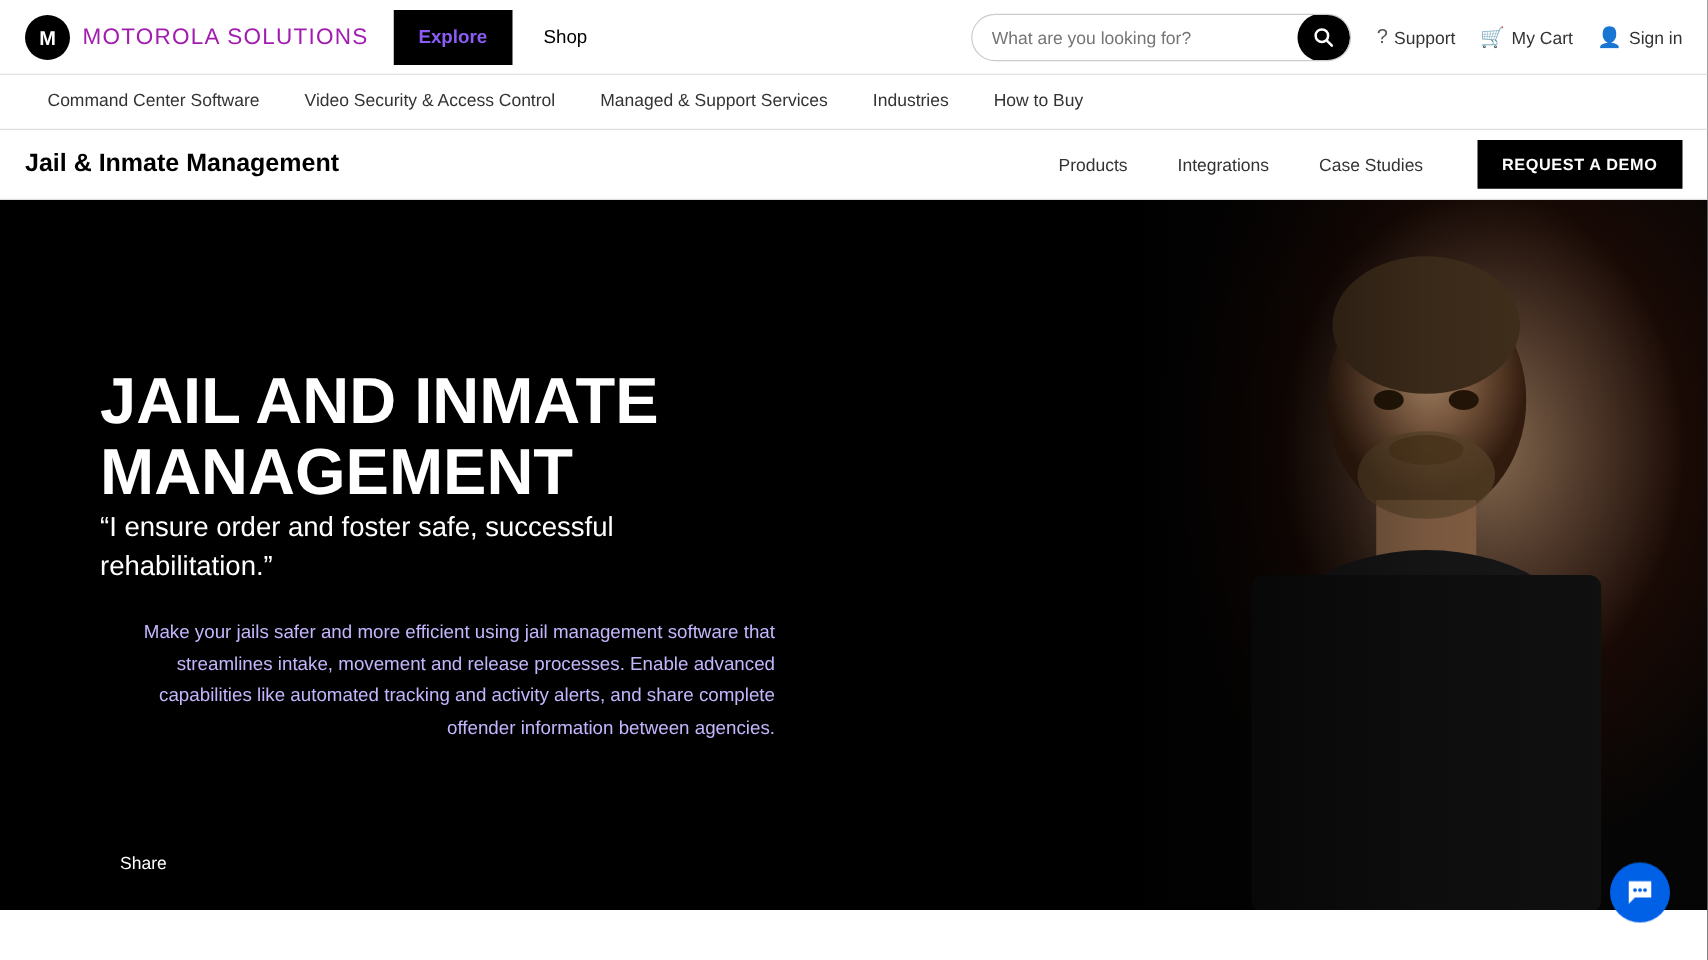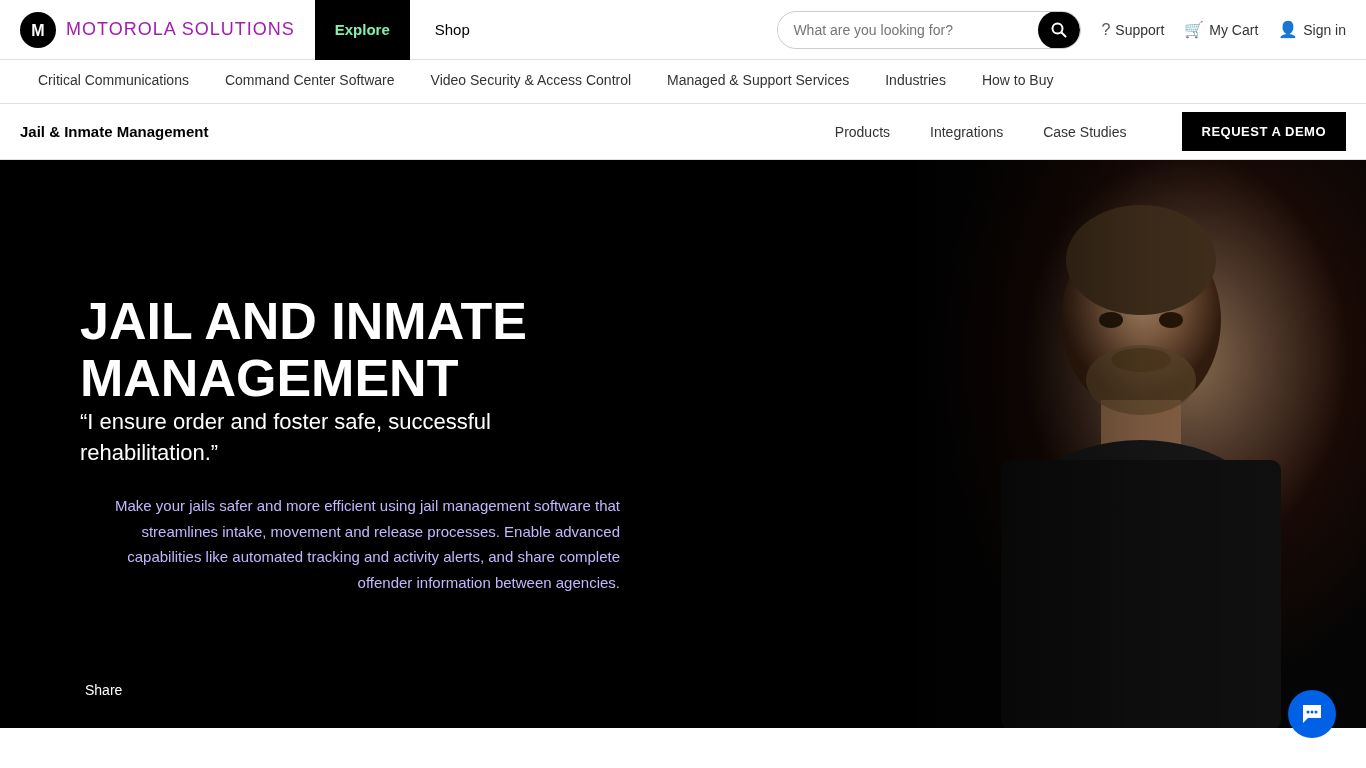--- a/index.html
+++ b/index.html
@@ -31,23 +31,23 @@
       font-weight: bold;
       letter-spacing: 1px;
       color: #a21caf;
     }
     .logo-text span {
       font-weight: 300;
     }
     .explore-btn {
       margin-left: 20px;
       padding: 16px 20px;
-      height: 60px;
+      height: 44px;
       background: #000;
-      color: #86efac;
+      color: #8b5cf6;
       font-size: 15px;
       font-weight: 600;
       border: none;
       cursor: pointer;
       display: flex;
       align-items: center;
     }
     .shop-btn {
       margin-left: 10px;
       padding: 0 15px;
@@ -139,21 +139,21 @@
     
     .tertiary-nav {
       display: flex;
       align-items: center;
       height: 56px;
       background: #fff;
       border-bottom: 1px solid #e0e0e0;
       padding: 0 20px;
     }
     .page-title {
-      font-size: 15px;
+      font-size: 20px;
       font-weight: 600;
       color: #000;
       margin-right: auto;
     }
     .tertiary-links {
       display: flex;
       align-items: center;
       gap: 30px;
     }
     .tertiary-link {
@@ -164,21 +164,21 @@
     }
     .request-demo-btn {
       background: #000;
       color: #fff;
       border: none;
       padding: 12px 20px;
       font-size: 13px;
       font-weight: 700;
       cursor: pointer;
       letter-spacing: 0.5px;
-      margin-left: 20px;
+      margin-left: 8px;
       text-transform: uppercase;
     }
 
     
     .hero {
       position: relative;
       background: #000;
       min-height: 568px;
       display: flex;
       align-items: center;
@@ -215,21 +215,21 @@
     .hero-overlay {
       position: absolute;
       right: 0;
       top: 0;
       width: 450px;
       height: 568px;
     }
     .share-area {
       position: absolute;
       bottom: 30px;
-      left: 85px;
+      left: 96px;
       display: flex;
       align-items: flex-end;
       gap: 8px;
       z-index: 2;
       margin-top: 43px;
     }
     .share-text {
       color: #fff;
       font-size: 14px;
     }
@@ -290,21 +290,20 @@
       </a>
       <a class="nav-action-item">
         <span class="nav-action-icon">👤</span>
         <span>Sign in</span>
       </a>
     </div>
   </div>
 </nav>
 
 <nav class="secondary-nav">
-  <div class="secondary-nav-item">Critical Communications</div>
   <div class="secondary-nav-item">Command Center Software</div>
   <div class="secondary-nav-item">Video Security &amp; Access Control</div>
   <div class="secondary-nav-item">Managed &amp; Support Services</div>
   <div class="secondary-nav-item">Industries</div>
   <div class="secondary-nav-item">How to Buy</div>
 </nav>
 
 <nav class="tertiary-nav">
   <span class="page-title">Jail &amp; Inmate Management</span>
   <div class="tertiary-links">

